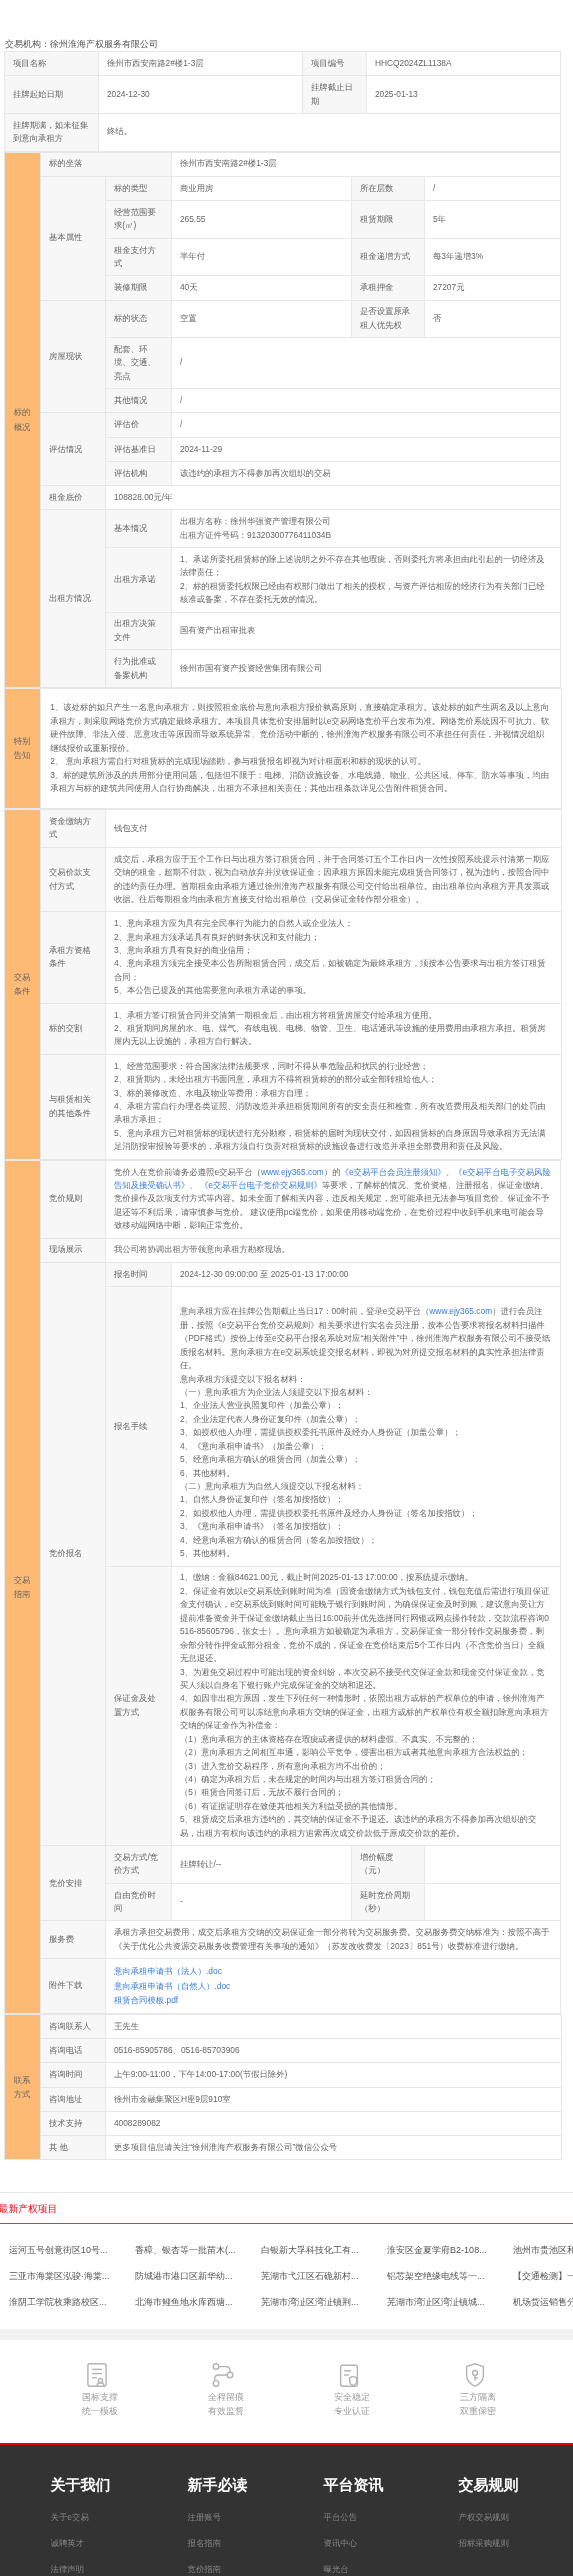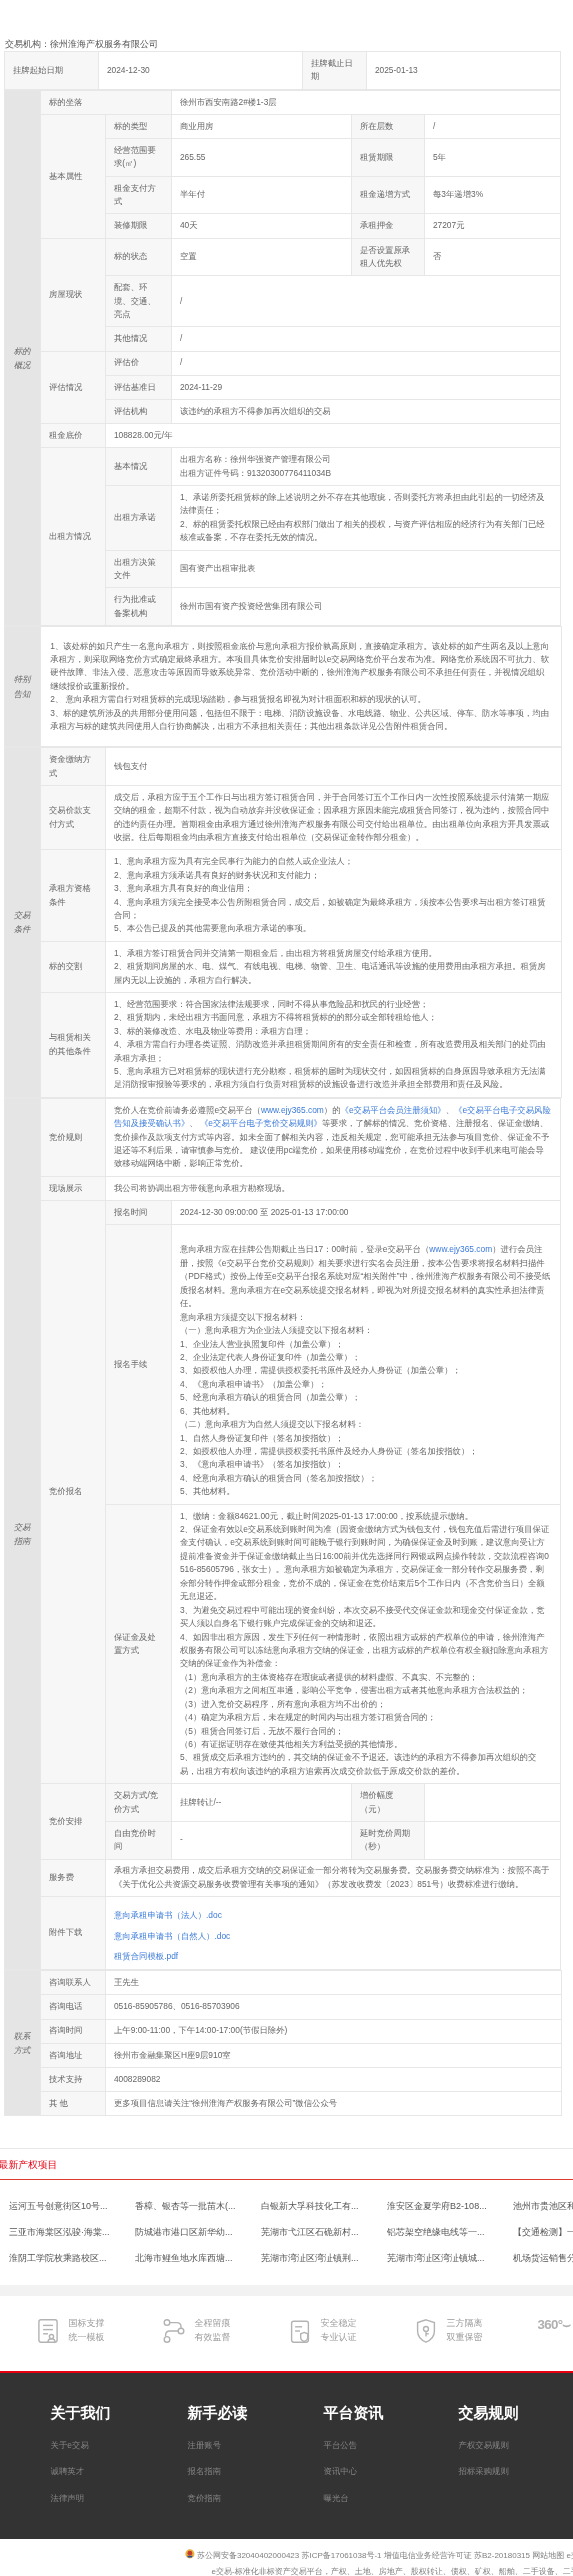--- a/index.html
+++ b/index.html
@@ -8,40 +8,40 @@
     width: 573px; min-height: 2576px;
     font-family: "Liberation Sans", "DejaVu Sans", sans-serif;
     color: #666; font-size: 8.4px;
     overflow-x: hidden; position: relative;
   }
   #viewport { width:573px; overflow:hidden; position:relative; }
   .org-line { padding: 18px 0 0 4.9px; font-size: 9px; color:#555;margin-top:20px; }
   table.grid { border-collapse: collapse; table-layout: fixed; width: 557px; margin: 0 0 0 3.5px; }
   table.grid td { border: 0.7px solid #e7e7e7; padding: 4.9px 8.4px; vertical-align: middle; line-height: 1.6; color:#666; word-break: break-all; }
   td.lbl { background: #f7f7f7; }
-  td.vlbl { background: #e5e5e5; text-align: center; font-style: italic; }
+  td.vlbl { background: #fdba74; text-align: center; }
   td.vlbl div { width: 18px; margin: 0 auto; line-height: 1.7; }
   .pre { white-space: pre-line; }
   .mt12 { margin-top: 8.4px; } .mt16 { margin-top: 11.2px; } .mt20 { margin-top: 14px; }
   a.blue, span.blue { color: #3a7ad9; text-decoration: none; cursor: pointer; }
-  .att a { display:block; color:#3a7ad9; line-height:1.75; text-decoration:none;margin-top:6px; }
+  .att a { display:block; color:#3a7ad9; line-height:1.75; text-decoration:none; }
   .notice-cell { padding: 12.6px 9.8px !important; }
 
   
   .wide { width: 847px; margin-left: -8.4px; position: relative; }
   .latest-sec { margin-top: 32px; border-top: 0.7px solid #e8e8e8; }
   .latest-title { color: #e60012; font-size: 9.8px; padding: 9.8px 0 7px 7px; }
   .red-rule { border-bottom: 0.7px solid #e03a2f; }
   .proj-grid { padding: 12.6px 0 9.8px 17.5px; }
   .proj-row { display: flex; }
   .proj-row a { display:block; width: 126px; color:#555; font-size: 9px; line-height: 26px;
     white-space: nowrap; overflow: hidden; text-decoration: none; }
   .gray-band { height: 11.2px; background: #f2f2f2; margin-top: 4.2px; }
   .features { display: flex; padding: 21px 0 24px 42px; background:#fff; }
-  .feat { width: 126px; display: flex; align-items: flex-start; color: #9b9b9b; }
+  .feat { width: 126px; display: flex; align-items: center; color: #9b9b9b; flex-direction: column; }
   .feat .txt { font-size: 9px; line-height: 1.55; margin-left: 7px; }
   .feat svg { flex: 0 0 auto; }
   .f360 { font-size: 13.3px; font-weight: bold; color:#b0b0b0; letter-spacing:-0.7px; }
 
   .footer { background: #333333; border-top: 2.1px solid #e60012; height: 168px; position: relative; }
   .fcol { position: absolute; top: 31px; }
   .fcol .fh { color: #fff; font-size: 15px; font-weight: bold; margin-bottom: 17px; }
   .fcol a { display: block; color: #858585; font-size: 8.4px; margin-bottom: 15.4px; text-decoration: none; }
   .fc0 { left: 59px; } .fc1 { left: 196px; } .fc2 { left: 332px; } .fc3 { left: 467px; }
 
@@ -57,25 +57,35 @@
   <div class="org-line">交易机构：徐州淮海产权服务有限公司</div>
 
   <table class="grid mt12">
     <colgroup>
         <col style="width:94px">
         <col style="width:204px">
         <col style="width:64px">
         <col style="width:194px">
       </colgroup>
     <tbody>
+        <tr>
+      <td class="lbl">项目名称</td>
+      <td>徐州市西安南路2#楼1-3层</td>
+      <td class="lbl">项目编号</td>
+      <td>HHCQ2024ZL1138A</td>
+    </tr>
     <tr>
       <td class="lbl">挂牌起始日期</td>
       <td>2024-12-30</td>
       <td class="lbl">挂牌截止日期</td>
       <td>2025-01-13</td>
+    </tr>
+    <tr>
+      <td class="lbl">挂牌期满，如未征集到意向承租方</td>
+      <td colspan="3">终结。</td>
     </tr>
   </tbody>
     </table>
 
   <table class="grid mt12">
     <colgroup>
         <col style="width:36px">
         <col style="width:65px">
         <col style="width:66px">
         <col style="width:180px">

